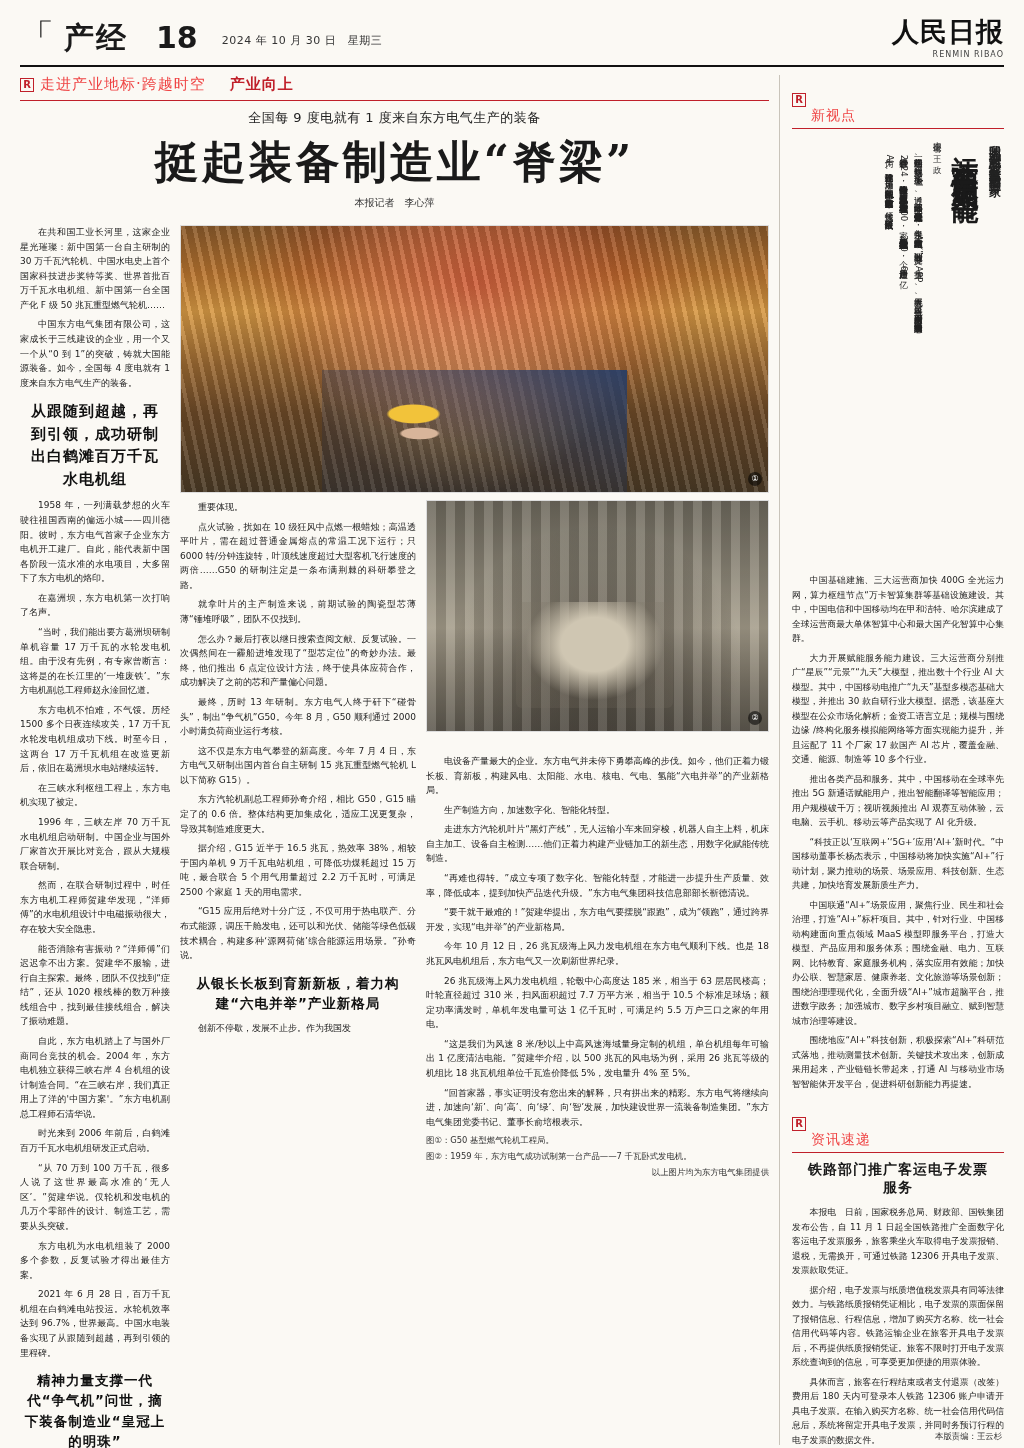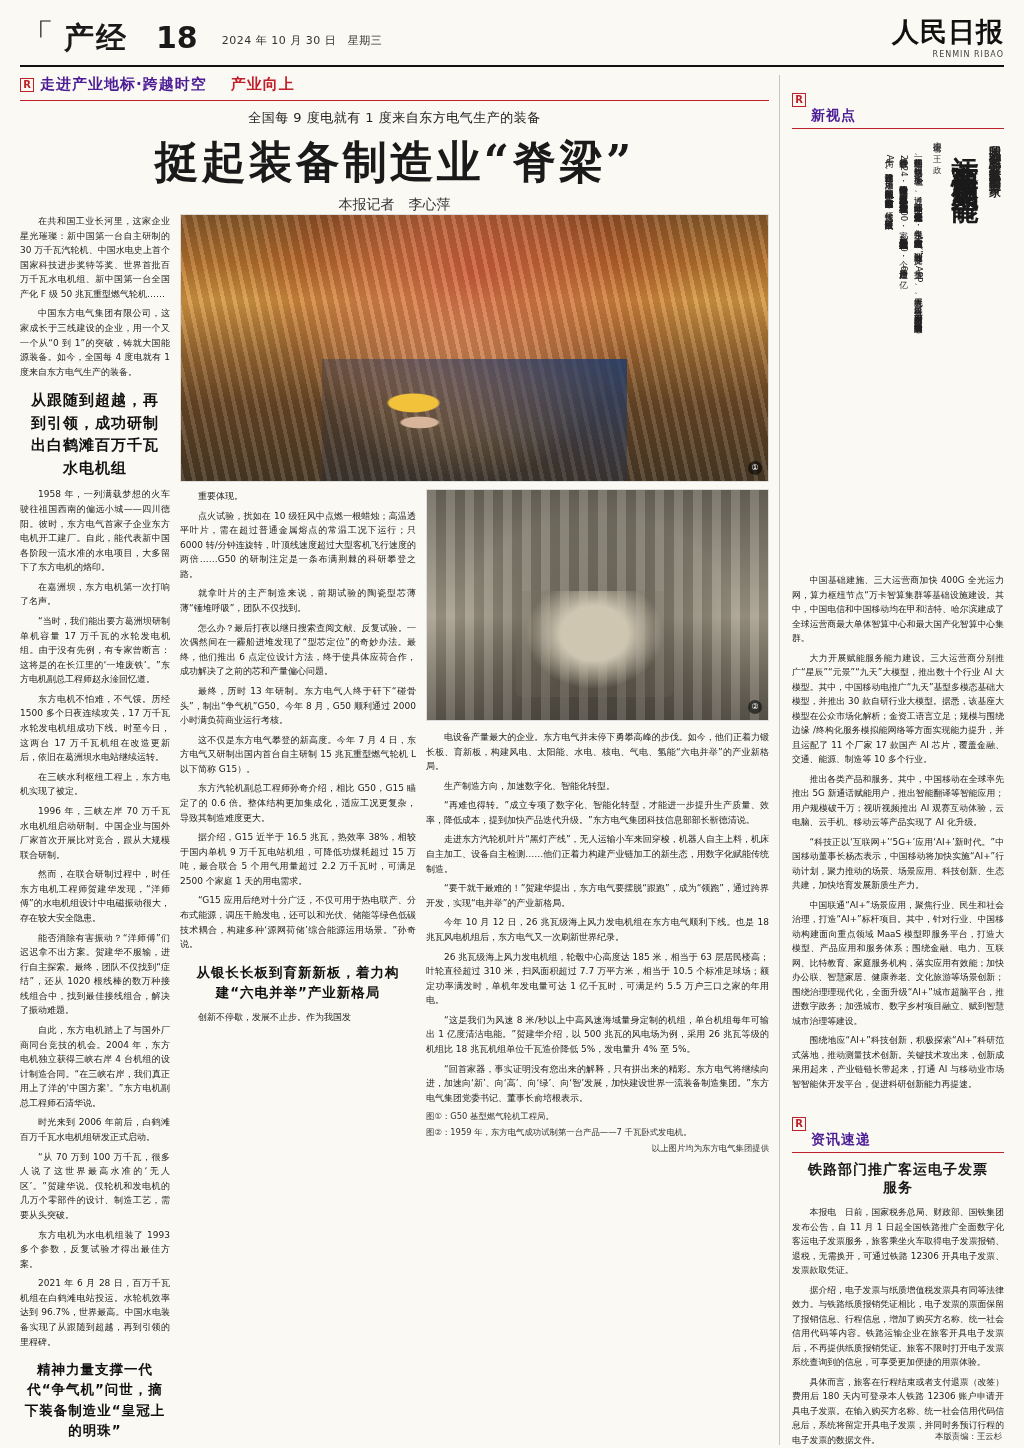--- a/index.html
+++ b/index.html
@@ -29,31 +29,31 @@
   .body-grid { display:flex; margin-top:8px; height:1370px; }
   .col-main { width:760px; padding-right:10px; border-right:1px solid #c9c4ba; }
   .col-side { width:224px; padding-left:12px; }
 
   
   .flag { display:flex; align-items:center; gap:6px; margin-bottom:6px; }
   .flag-badge {
     width:14px;height:14px;border:1px solid #c0202a;color:#c0202a;
     font-size:10px;line-height:12px;text-align:center;font-weight:700;
   }
-  .flag-text { color:#4c1d95; font-weight:700; font-size:15px; letter-spacing:1px; }
+  .flag-text { color:#ef4444; font-weight:400; font-size:15px; letter-spacing:1px; }
   .flag-text2 { color:#c0202a; font-weight:700; font-size:15px; letter-spacing:1px; margin-left:18px;}
 
   .flag-rule { border-bottom:1px solid #c0202a; margin-bottom:8px; }
 
   .kicker { text-align:center; font-size:13px; color:#222; margin:6px 0 2px; letter-spacing:0.5px; }
   .headline {
     text-align:center; font-size:44px; font-weight:700; letter-spacing:3px;
     margin:6px 0 4px; font-family:"DejaVu Serif","Liberation Serif",serif;
   }
-  .byline { text-align:center; font-size:14px; color:#333; margin-bottom:0; }
+  .byline { text-align:center; font-size:10px; color:#333; margin-bottom:15px; }
 
   
   .art { display:flex; gap:10px; }
   .c { font-size:9px; line-height:1.62; text-align:justify; color:#222; }
   .c p { margin:0 0 5px; text-indent:2em; }
   .col1 { width:150px; }
   .col-wide { flex:1; }
 
   .subhead {
     font-weight:700; font-size:15px; line-height:1.5; letter-spacing:1px;
@@ -178,21 +178,21 @@
           <p>在嘉洲坝，东方电机第一次打响了名声。</p>
           <p>“当时，我们能出要方葛洲坝研制单机容量 17 万千瓦的水轮发电机组。由于没有先例，有专家曾断言：这将是的在长江里的‘一堆废铁’。”东方电机副总工程师赵永淦回忆道。</p>
           <p>东方电机不怕难，不气馁。历经 1500 多个日夜连续攻关，17 万千瓦水轮发电机组成功下线。时至今日，这两台 17 万千瓦机组在改造更新后，依旧在葛洲坝水电站继续运转。</p>
           <p>在三峡水利枢纽工程上，东方电机实现了被定。</p>
           <p>1996 年，三峡左岸 70 万千瓦水电机组启动研制。中国企业与国外厂家首次开展比对竞合，跟从大规模联合研制。</p>
           <p>然而，在联合研制过程中，时任东方电机工程师贺建华发现，“洋师傅”的水电机组设计中电磁振动很大，存在较大安全隐患。</p>
           <p>能否消除有害振动？“洋师傅”们迟迟拿不出方案。贺建华不服输，进行自主探索。最终，团队不仅找到“症结”，还从 1020 根线棒的数万种接线组合中，找到最佳接线组合，解决了振动难题。</p>
           <p>自此，东方电机踏上了与国外厂商同台竞技的机会。2004 年，东方电机独立获得三峡右岸 4 台机组的设计制造合同。“在三峡右岸，我们真正用上了洋的'中国方案'。”东方电机副总工程师石清华说。</p>
           <p>时光来到 2006 年前后，白鹤滩百万千瓦水电机组研发正式启动。</p>
           <p>“从 70 万到 100 万千瓦，很多人说了这世界最高水准的‘无人区’。”贺建华说。仅轮机和发电机的几万个零部件的设计、制造工艺，需要从头突破。</p>
-          <p>东方电机为水电机组装了 1993 多个参数，反复试验才得出最佳方案。</p>
+          <p>东方电机为水电机组装了 2000 多个参数，反复试验才得出最佳方案。</p>
           <p>2021 年 6 月 28 日，百万千瓦机组在白鹤滩电站投运。水轮机效率达到 96.7%，世界最高。中国水电装备实现了从跟随到超越，再到引领的里程碑。</p>
           <p></p>
           <div class="subhead small">精神力量支撑一代代“争气机”问世，摘下装备制造业“皇冠上的明珠”</div>
 
         </div>
 
         <div class="col-wide">
 
           <div class="photo photo1">
             <span class="photo-num">①</span>
@@ -210,26 +210,26 @@
               <p>据介绍，G15 近半于 16.5 兆瓦，热效率 38%，相较于国内单机 9 万千瓦电站机组，可降低功煤耗超过 15 万吨，最合联合 5 个用气用量超过 2.2 万千瓦时，可满足 2500 个家庭 1 天的用电需求。</p>
               <p>“G15 应用后绝对十分广泛，不仅可用于热电联产、分布式能源，调压干舱发电，还可以和光伏、储能等绿色低碳技术耦合，构建多种‘源网荷储’综合能源运用场景。”孙奇说。</p>
               <div class="subhead small">从银长长板到育新新板，着力构建“六电并举”产业新格局</div>
               <p>创新不停歇，发展不止步。作为我国发</p>
             </div>
 
             <div style="flex:1;">
               <div class="photo photo2">
                 <span class="photo-num">②</span>
               </div>
-              <div class="art" style="margin-top:9px;">
+              <div class="art" style="margin-top:22px;">
                 <div class="c" style="width:100%;">
                   <p>电设备产量最大的企业。东方电气并未停下勇攀高峰的步伐。如今，他们正着力锻长板、育新板，构建风电、太阳能、水电、核电、气电、氢能“六电并举”的产业新格局。</p>
                   <p>生产制造方向，加速数字化、智能化转型。</p>
+                  <p>走进东方汽轮机叶片“黑灯产线”，无人运输小车来回穿梭，机器人自主上料，机床自主加工、设备自主检测……他们正着力构建产业链加工的新生态，用数字化赋能传统制造。</p>
                   <p>“再难也得转。”成立专项了数字化、智能化转型，才能进一步提升生产质量、效率，降低成本，提到加快产品迭代升级。”东方电气集团科技信息部部长靳德清说。</p>
-                  <p>走进东方汽轮机叶片“黑灯产线”，无人运输小车来回穿梭，机器人自主上料，机床自主加工、设备自主检测……他们正着力构建产业链加工的新生态，用数字化赋能传统制造。</p>
                   <p>“要干就干最难的！”贺建华提出，东方电气要摆脱“跟跑”，成为“领跑”，通过跨界开发，实现“电并举”的产业新格局。</p>
                   <p>今年 10 月 12 日，26 兆瓦级海上风力发电机组在东方电气顺利下线。也是 18 兆瓦风电机组后，东方电气又一次刷新世界纪录。</p>
                   <p>26 兆瓦级海上风力发电机组，轮毂中心高度达 185 米，相当于 63 层居民楼高；叶轮直径超过 310 米，扫风面积超过 7.7 万平方米，相当于 10.5 个标准足球场；额定功率满发时，单机年发电量可达 1 亿千瓦时，可满足约 5.5 万户三口之家的年用电。</p>
                   <p>“这是我们为风速 8 米/秒以上中高风速海域量身定制的机组，单台机组每年可输出 1 亿度清洁电能。”贺建华介绍，以 500 兆瓦的风电场为例，采用 26 兆瓦等级的机组比 18 兆瓦机组单位千瓦造价降低 5%，发电量升 4% 至 5%。</p>
                   <p>“回首家器，事实证明没有您出来的解释，只有拼出来的精彩。东方电气将继续向进，加速向‘新’、向‘高’、向‘绿’、向‘智’发展，加快建设世界一流装备制造集团。”东方电气集团党委书记、董事长俞培根表示。</p>
                   <div class="cap">图①：G50 基型燃气轮机工程局。</div>
                   <div class="cap">图②：1959 年，东方电气成功试制第一台产品——7 千瓦卧式发电机。</div>
                   <div class="cap cap-right">以上图片均为东方电气集团提供</div>
                 </div>
               </div>

